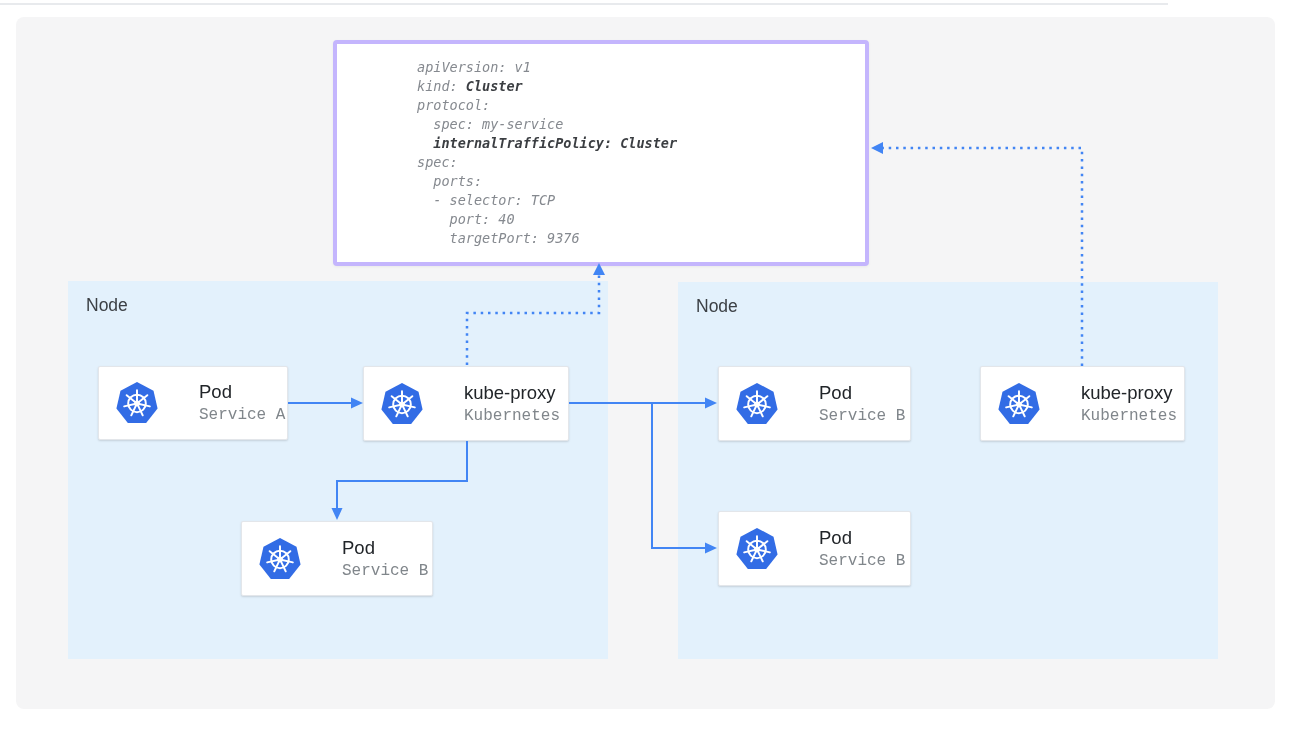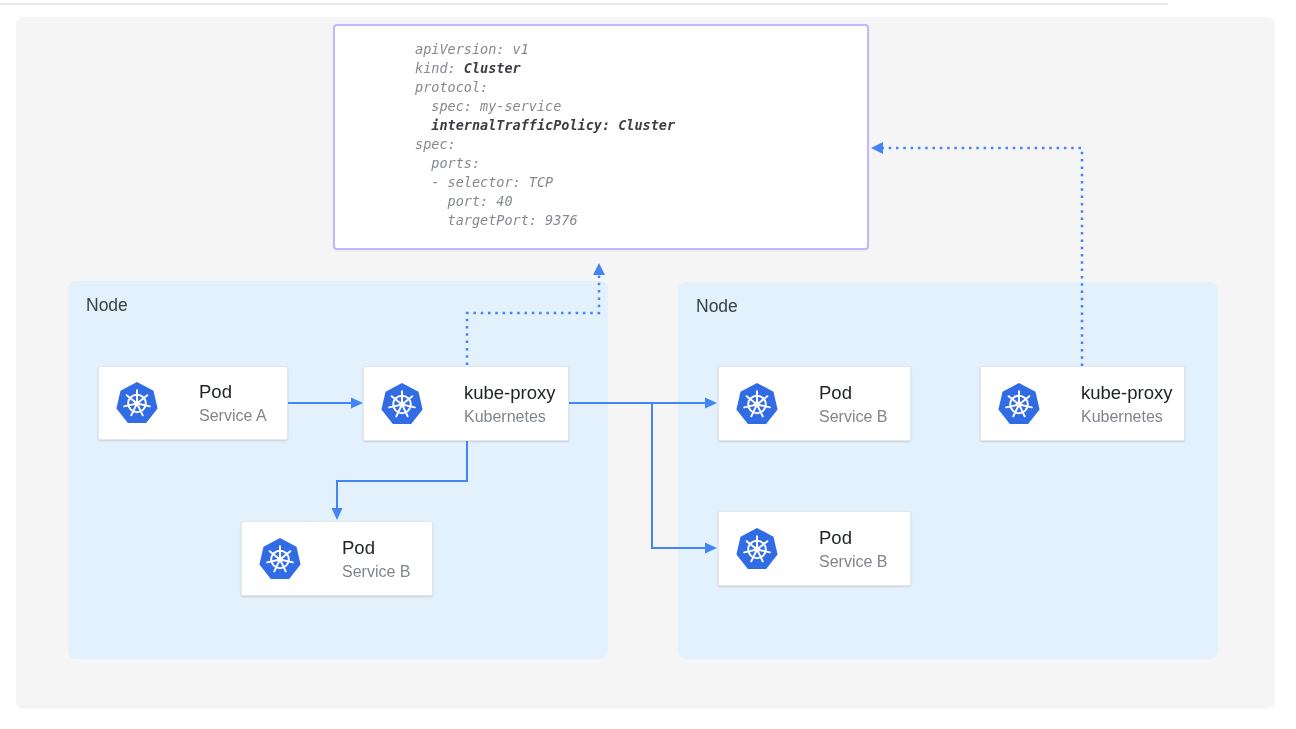--- a/index.html
+++ b/index.html
@@ -13,39 +13,39 @@
     --subtitle-color:#80868b;
     --node-label-color:#3c4045;
   }
   *{margin:0;padding:0;box-sizing:border-box;}
   html,body{width:1296px;height:729px;background:#ffffff;overflow:hidden;
     font-family:"Liberation Sans",sans-serif;}
   .page{position:relative;width:1296px;height:729px;background:#fff;}
   .top-rule{position:absolute;left:0;top:3px;width:1168px;height:2px;background:#e8eaed;}
   .panel{position:absolute;left:16px;top:17px;width:1259px;height:692px;
     background:var(--panel-fill);border-radius:8px;}
-  .node{position:absolute;background:var(--node-fill);border-radius:8px;padding-left:16px;}
+  .node{position:absolute;background:var(--node-fill);border-radius:0;padding-left:16px;}
   .node-left{left:68px;top:281px;width:540px;height:378px;}
   .node-right{left:678px;top:282px;width:540px;height:377px;}
   .node-label{position:absolute;left:18px;top:14px;font-size:17.5px;
     color:var(--node-label-color);}
-  .yaml-box{position:absolute;left:333px;top:24px;width:536px;height:226px;
-    background:#fff;border:2px solid #c4b5fd;border-radius:4px;
+  .yaml-box{position:absolute;left:333px;top:40px;width:536px;height:226px;
+    background:#fff;border:4px solid #c4b5fd;border-radius:4px;
     box-shadow:0 1px 3px rgba(0,0,0,.05);}
   .code{position:absolute;left:0;top:0;right:0;bottom:0;padding:14px 0 0 80px;
     font-family:"DejaVu Sans Mono",monospace;font-style:italic;font-size:13.5px;
     line-height:19px;color:var(--code-text);}
   .code-line{white-space:pre;}
   .code-bold{font-weight:bold;color:var(--code-bold);}
   .card{position:absolute;background:#fff;border:1px solid #e3e6ea;border-radius:2px;
     box-shadow:0 1px 2px rgba(60,64,67,.18);display:flex;align-items:center;
     padding-left:16px;gap:40px;}
   .logo{width:44px;height:44px;flex:none;}
   .card-title{font-size:18.5px;line-height:24px;color:var(--title-color);}
-  .card-sub{font-size:16px;line-height:21px;color:var(--subtitle-color);margin-top:1px;}
+  .card-sub{font-size:16px;line-height:21px;color:var(--subtitle-color);margin-top:1px;font-family:Liberation Mono, monospace;}
   .overlay{position:absolute;left:0;top:0;width:1296px;height:729px;pointer-events:none;}
   .arrow{stroke:var(--arrow-blue);stroke-width:2;fill:none;}
   .arrow-dotted{stroke:var(--arrow-blue);stroke-width:2.5;fill:none;
     stroke-dasharray:2.5 4.8;}
   .arrow-head{fill:var(--arrow-blue);stroke:none;}
   .hept{fill:var(--k8s-blue);}
   .defs-holder{position:absolute;width:0;height:0;overflow:hidden;}
 </style>
 </head>
 <body>

